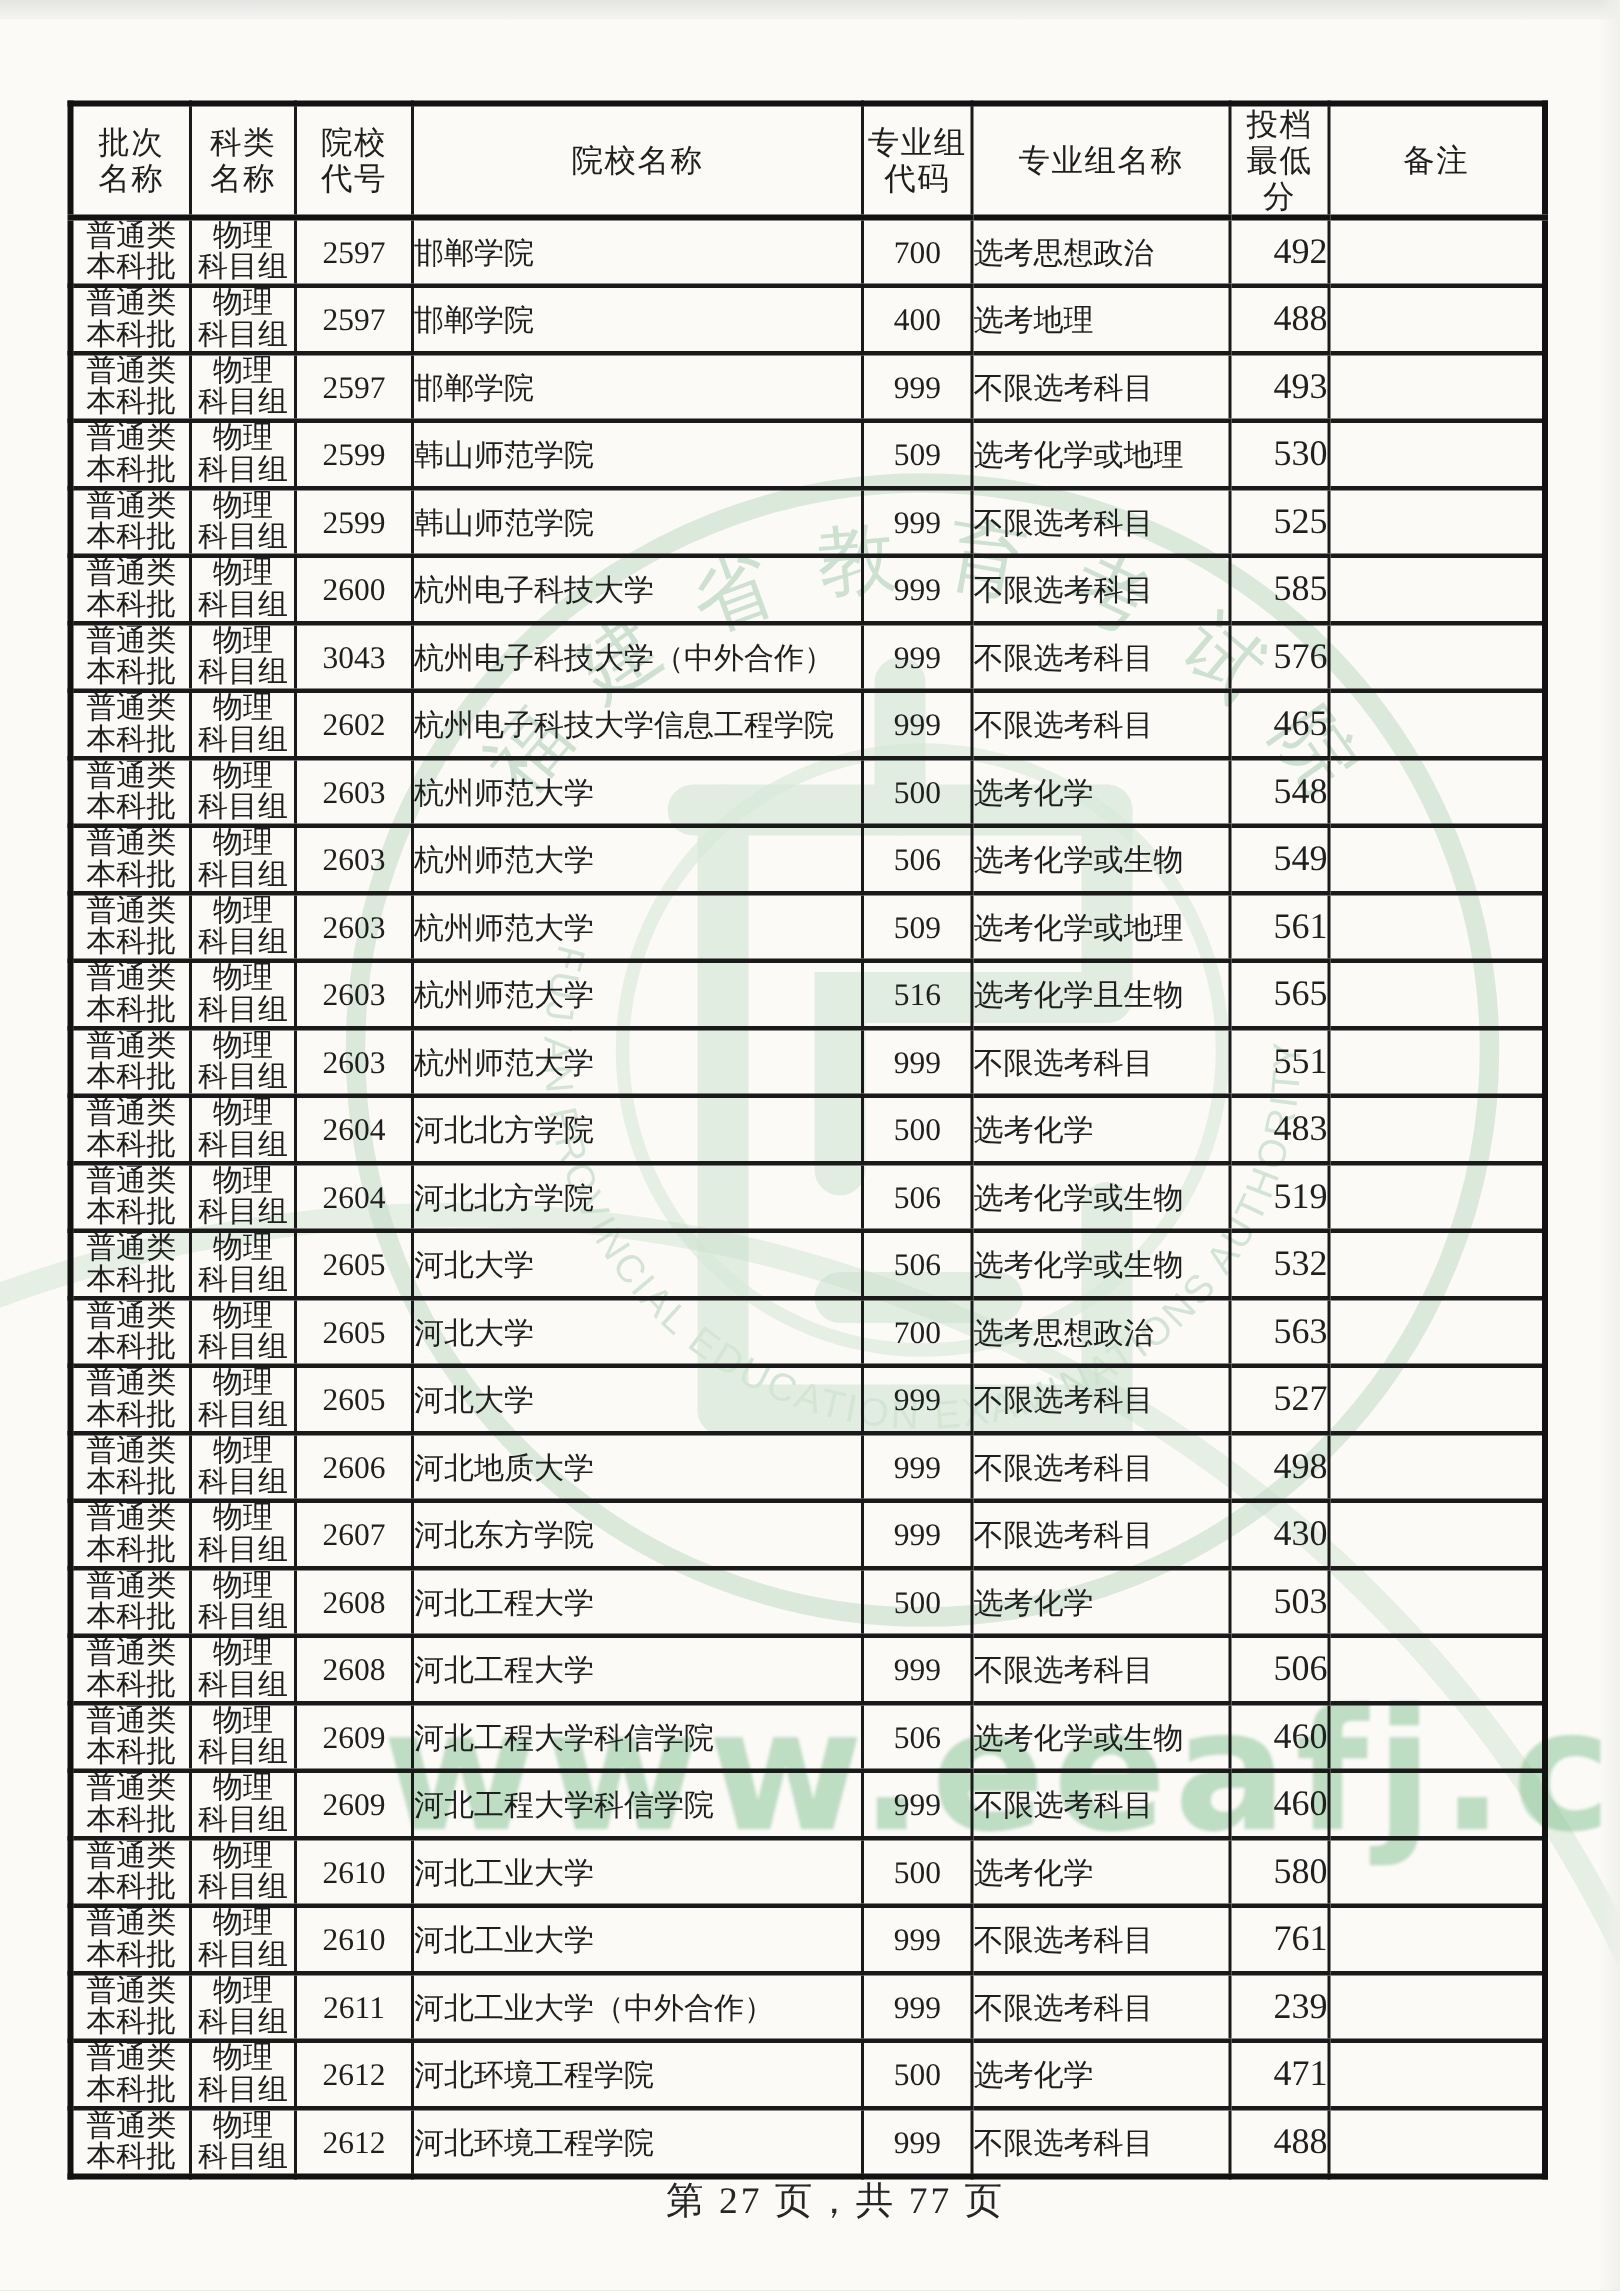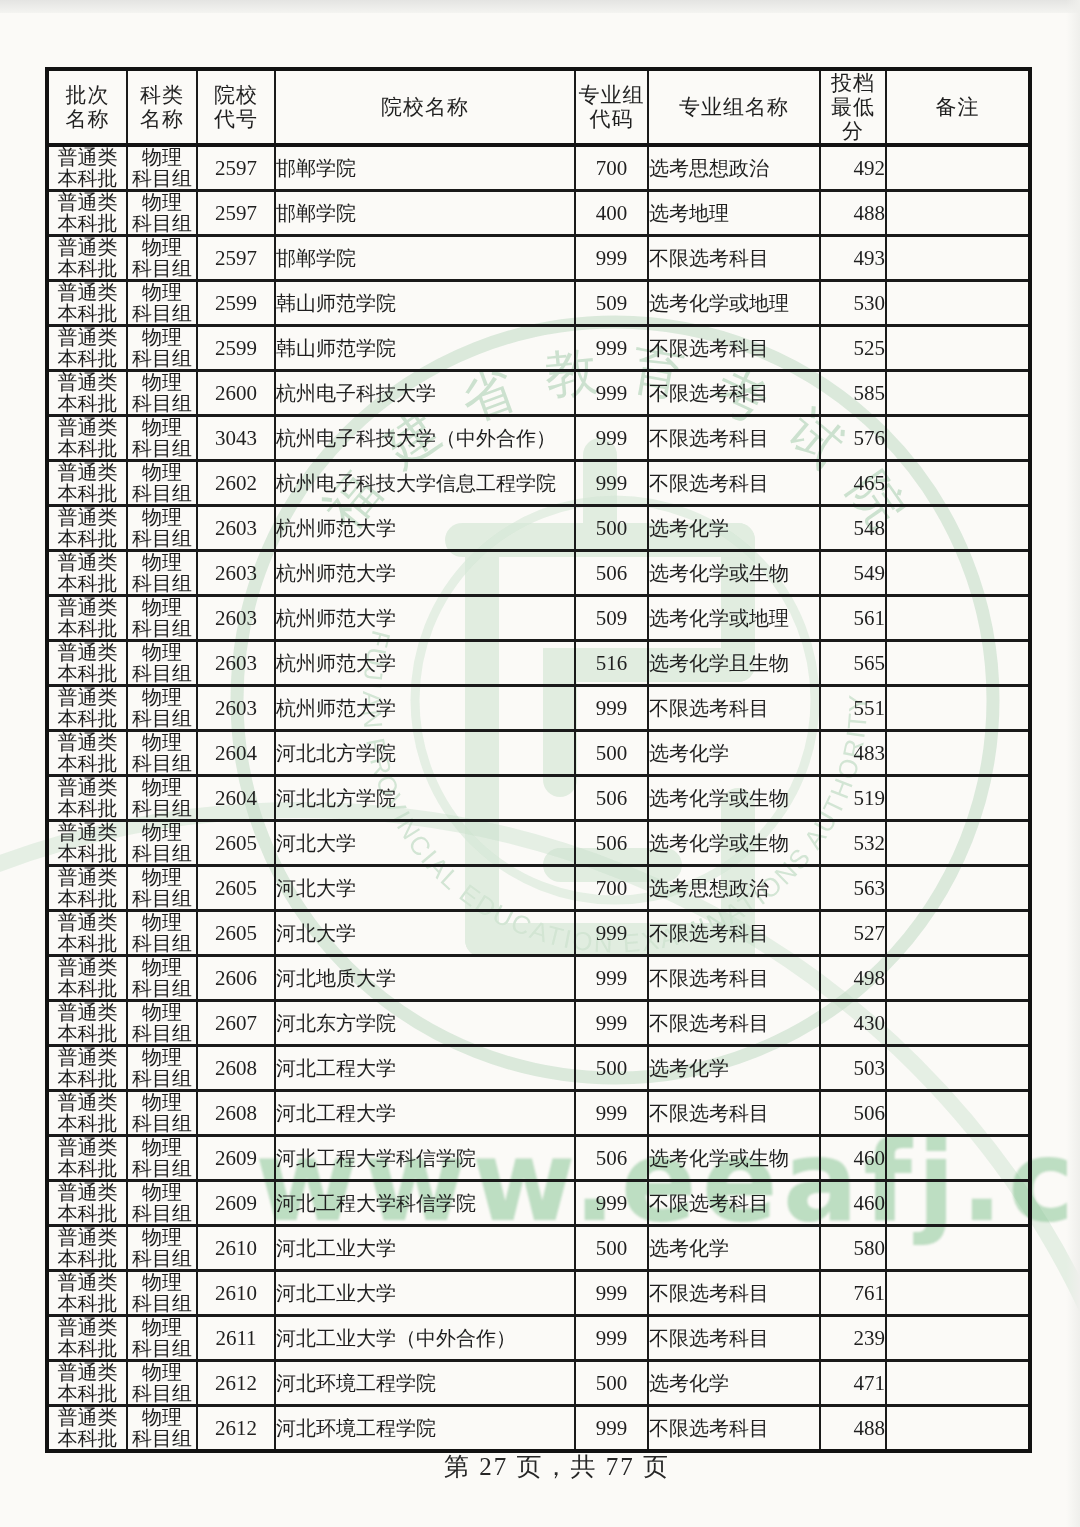--- a/index.html
+++ b/index.html
@@ -48,21 +48,21 @@
     overflow:hidden;
   }
   table.results thead th{border-bottom:4px solid #121212;}
   thead tr{height:57px;}
   tbody tr{height:45px;}
   .hl{display:block;line-height:24px;font-size:21px;text-align:center;letter-spacing:1px;}
   .hl:empty{display:none;}
   .stack .ln{display:block;line-height:21px;font-size:20px;text-align:center;}
   td.tc{text-align:center;font-size:21px;}
   td.tl{text-align:left;font-size:20px;padding-left:5px;}
-  td.num-r{text-align:right;font-size:21px;padding-right:3px;}
+  td.num-r{text-align:right;font-size:24px;padding-right:3px;}
   td, th{color:#1f1f1f;}
 
   
   .footer{
     position:absolute;left:17px;top:1450px;width:100%;z-index:2;
     text-align:center;font-size:25px;letter-spacing:2px;color:#262626;
   }
 </style>
 </head>
 <body>

